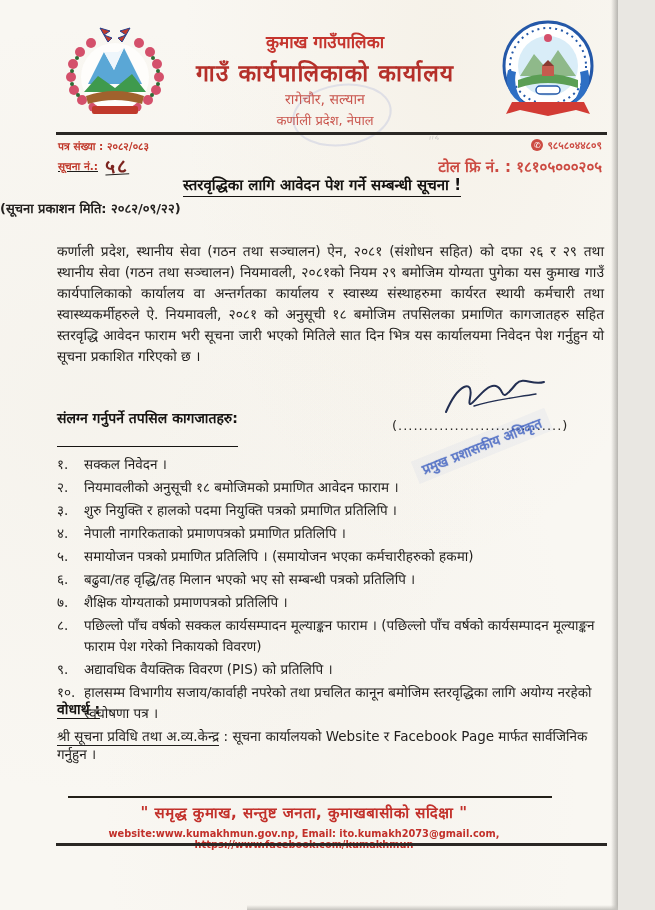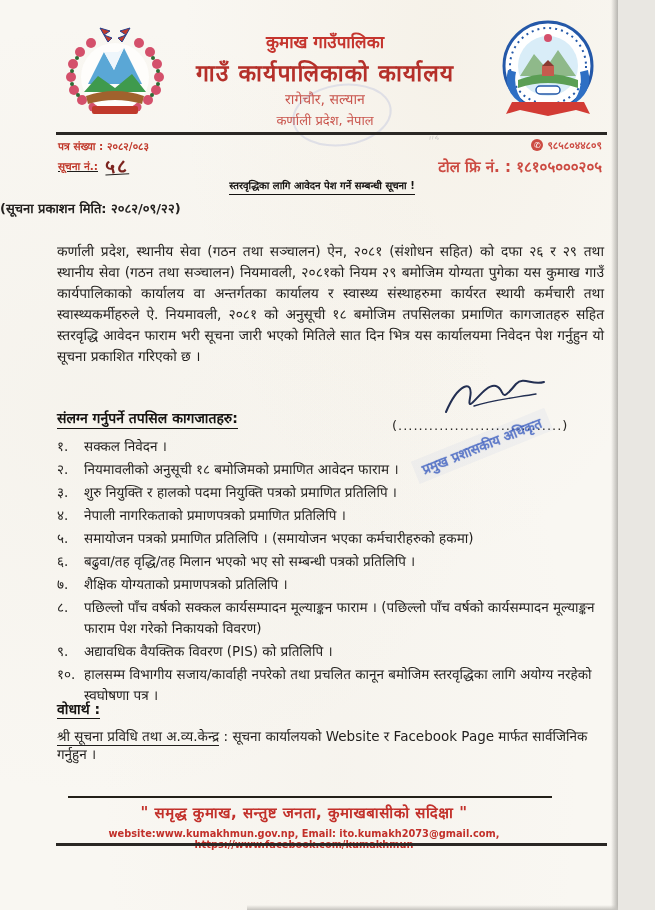--- a/index.html
+++ b/index.html
@@ -43,42 +43,42 @@
     transform:rotate(-3deg);letter-spacing:2px;}
   .meta-right{position:absolute;right:16px;top:138px;text-align:right;}
   .phone-line{display:flex;justify-content:flex-end;align-items:center;gap:4px;
     font-size:10.5px;color:#cc4b42;font-weight:600;}
   .phone-badge{display:inline-flex;align-items:center;justify-content:center;
     width:12px;height:12px;border-radius:50%;background:#cc4b42;color:#fff;font-size:8px;}
   .tollfree-line{margin-top:4px;font-size:15px;color:#cc4b42;font-weight:600;}
 
   
   .title-wrap{position:absolute;left:0;right:10px;top:174px;text-align:center;}
-  .doc-title{display:inline-block;font-size:10px;font-weight:bold;color:#141210;
+  .doc-title{display:inline-block;font-size:15px;font-weight:bold;color:#141210;
     border-bottom:1.6px solid #141210;padding-bottom:2px;margin-left:36px;}
   .pub-date{position:absolute;left:0;right:10px;top:199px;text-align:left;
     font-size:13px;font-weight:600;color:#242220;}
 
   
   .body-par{position:absolute;left:57px;top:227px;width:547px;
     font-size:13.8px;line-height:21px;text-align:justify;color:#201e1c;}
 
   
   .sig-block{position:absolute;left:392px;top:376px;width:225px;height:105px;}
   .sig-squiggle{position:absolute;left:48px;top:0px;}
   .sig-line{position:absolute;left:0px;top:42px;font-size:13px;color:#2b2926;letter-spacing:1px;}
   .sig-stamp{position:absolute;left:18px;top:58px;transform:rotate(-22deg);
     font-size:13.5px;font-weight:bold;color:rgba(55,90,190,0.62);
     text-shadow:0 0 1px rgba(55,90,190,0.45);
     background:rgba(70,110,220,0.05);padding:3px 8px;white-space:nowrap;}
 
   
   .checklist{position:absolute;left:57px;top:408px;width:550px;}
   .check-heading{display:inline-block;font-size:14px;font-weight:bold;color:#161412;
-    border-bottom:1.6px solid #161412;padding-bottom:1px;}
+    border-bottom:1.6px solid #161412;padding-bottom:19px;}
   .check-items{margin-top:7px;}
   .check-row{display:flex;font-size:13.5px;line-height:21px;color:#201e1c;margin-bottom:2px;}
   .check-num{width:27px;flex:0 0 27px;}
   .check-text{flex:1;}
 
   
   .cc{position:absolute;left:57px;top:699px;width:552px;}
   .cc-heading{display:inline-block;font-size:14px;font-weight:bold;color:#161412;
     border-bottom:1.6px solid #161412;padding-bottom:0;}
   .cc-line{margin-top:8px;font-size:13.5px;color:#201e1c;}

